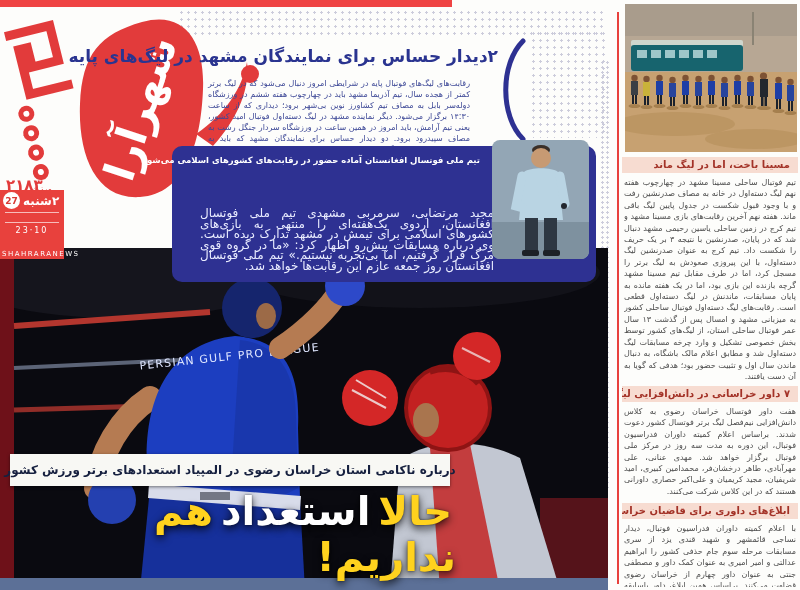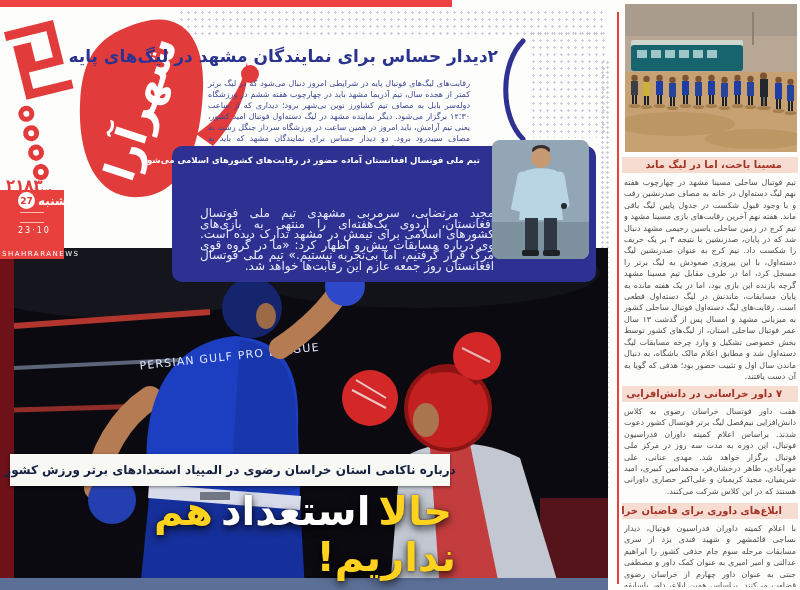--- a/index.html
+++ b/index.html
@@ -9,21 +9,21 @@
   .top-strip{position:absolute;left:0;top:0;width:452px;height:7px;background:#ef4343;}
   .dots{position:absolute;background-image:radial-gradient(#ccccdb 1px,transparent 1.3px);
         background-size:7px 7px;z-index:0;}
   .d1{left:178px;top:9px;width:428px;height:29px;}
   .d2{left:530px;top:30px;width:76px;height:108px;}
   .d3{left:600px;top:60px;width:9px;height:430px;background-size:5px 5px;}
   .logo-svg{position:absolute;left:0;top:4px;width:270px;height:195px;z-index:2;}
   .issue{position:absolute;left:6px;top:165px;font-size:15px;font-weight:bold;color:#e23b3b;
          letter-spacing:9px;direction:ltr;z-index:3;margin-top:11px;}
   .datebox{position:absolute;left:0;top:190px;width:64px;height:69px;background:#e8413d;
-           color:#fff;z-index:4;box-sizing:border-box;padding:2px 18px;}
+           color:#fff;z-index:4;box-sizing:border-box;padding:2px 3px;}
   .day-row{display:flex;align-items:center;gap:3px;}
   .daycircle{width:17px;height:17px;border-radius:50%;background:#fff;color:#d83a36;
              font-size:9px;font-weight:bold;display:flex;align-items:center;justify-content:center;flex:none;}
   .dayname{font-size:12px;font-weight:bold;direction:rtl;}
   .date-lines{height:9px;border-top:1px solid rgba(255,255,255,.65);
               border-bottom:1px solid rgba(255,255,255,.65);margin:3px 2px;}
   .datesmall{font-size:8px;text-align:center;letter-spacing:2px;direction:ltr;}
   .website{position:absolute;left:2px;top:250px;font-size:7px;color:#fff;
            letter-spacing:1.5px;z-index:6;}
   
@@ -64,21 +64,21 @@
              box-shadow:0 1px 2px rgba(0,0,0,.35);}
   .sb-dots{flex:1;height:16px;margin:0 4px 0 8px;
            background-image:radial-gradient(rgba(255,255,255,.6) 1px,transparent 1.2px);
            background-size:5px 5px;}
   .sb-title{color:#fff;font-weight:bold;font-size:13px;direction:rtl;white-space:nowrap;}
   .sb-logo{width:20px;height:20px;border-radius:50%;background:#2e3192;border:2px solid #fff;
            margin:0 3px 0 5px;display:flex;align-items:center;justify-content:center;
            color:#fff;font-size:10px;font-weight:bold;flex:none;}
   .sb-hl{position:absolute;left:5px;width:176px;height:16px;background:#f7dcd1;color:#a33227;
          font-weight:bold;font-size:10px;direction:rtl;text-align:right;box-sizing:border-box;
-         padding:2px 16px 0 0;white-space:nowrap;overflow:hidden;}
+         padding:2px 8px 0 0;white-space:nowrap;overflow:hidden;}
   .sb-body{position:absolute;left:7px;width:172px;margin:0;font-size:8px;line-height:11.4px;
            color:#4c4c4c;direction:rtl;text-align:justify;overflow:hidden;}
   .hl-a{top:157px;} .bd-a{top:177px;height:204px;}
   .hl-b{top:386px;} .bd-b{top:406px;height:93px;}
   .hl-c{top:503px;} .bd-c{top:523px;height:64px;}
 </style>
 </head>
 <body>
 
 <div id="app">

